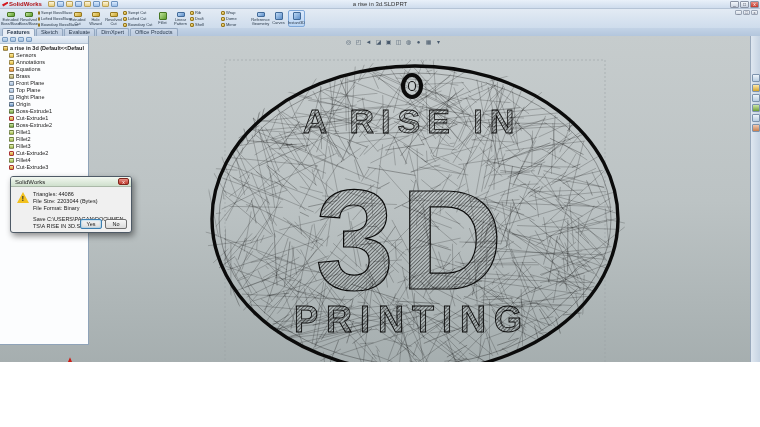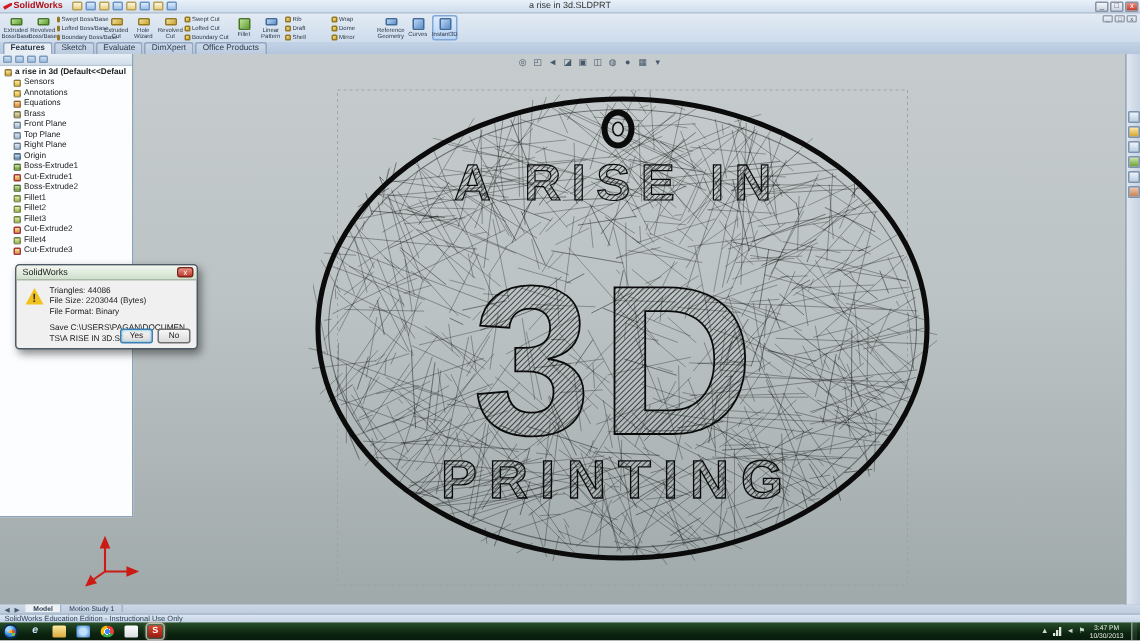--- a/index.html
+++ b/index.html
@@ -1,18 +1,18 @@
 <!DOCTYPE html>
 <html><head>
 <meta charset="utf-8">
 <style>
   * { margin:0; padding:0; box-sizing:border-box; }
   html,body { width:760px; height:427px; overflow:hidden; }
   body { font-family:"Liberation Sans", sans-serif; color:#222; }
-  #screen { position:relative; width:760px; height:427px; background:#a9b2b4; overflow:hidden; }
+  #screen { position:relative; width:760px; height:362px; background:#a9b2b4; overflow:hidden; }
 
   
   .titlebar { position:absolute; left:0; top:0; width:760px; height:9px;
     background:linear-gradient(#e9f1f9,#cfdded); border-bottom:1px solid #b5c4d6;
     display:flex; align-items:center; font-size:6px; }
   .sw-logo { display:flex; align-items:center; gap:1px; margin-left:2px; color:#b01116; font-weight:bold; font-size:6px; }
   .sw-logo .wing { width:6px; height:5px; background:linear-gradient(135deg,#d41920 60%,#8c0d12); clip-path:polygon(0 60%,100% 0,100% 40%,20% 100%); }
   .qat { display:flex; gap:2px; margin-left:6px; }
   .qat .qbtn { width:7px; height:6px; border-radius:1px; background:linear-gradient(#fdf6df,#e8cf7e); border:1px solid #b9a15a; }
   .qat .qbtn:nth-child(2n){ background:linear-gradient(#dcebfd,#9cbfe8); border-color:#6d93bf; }

